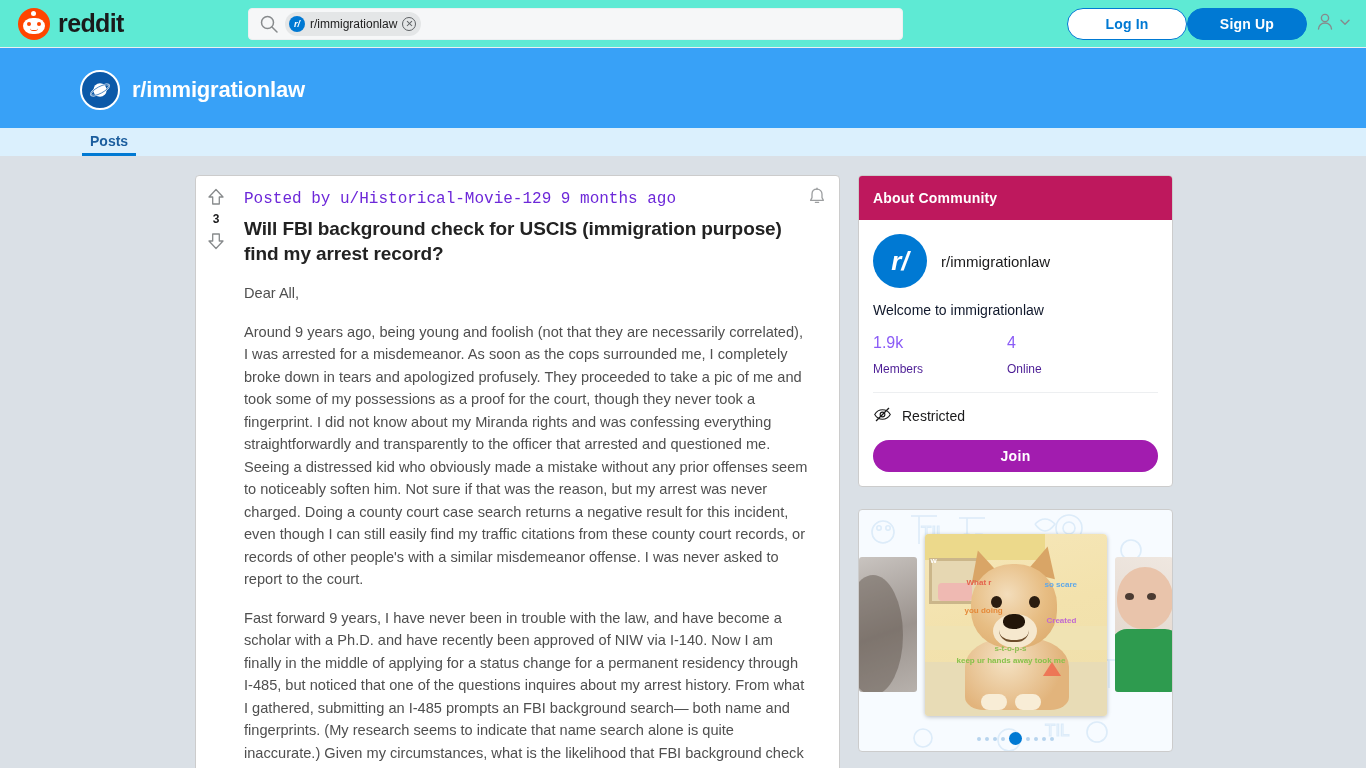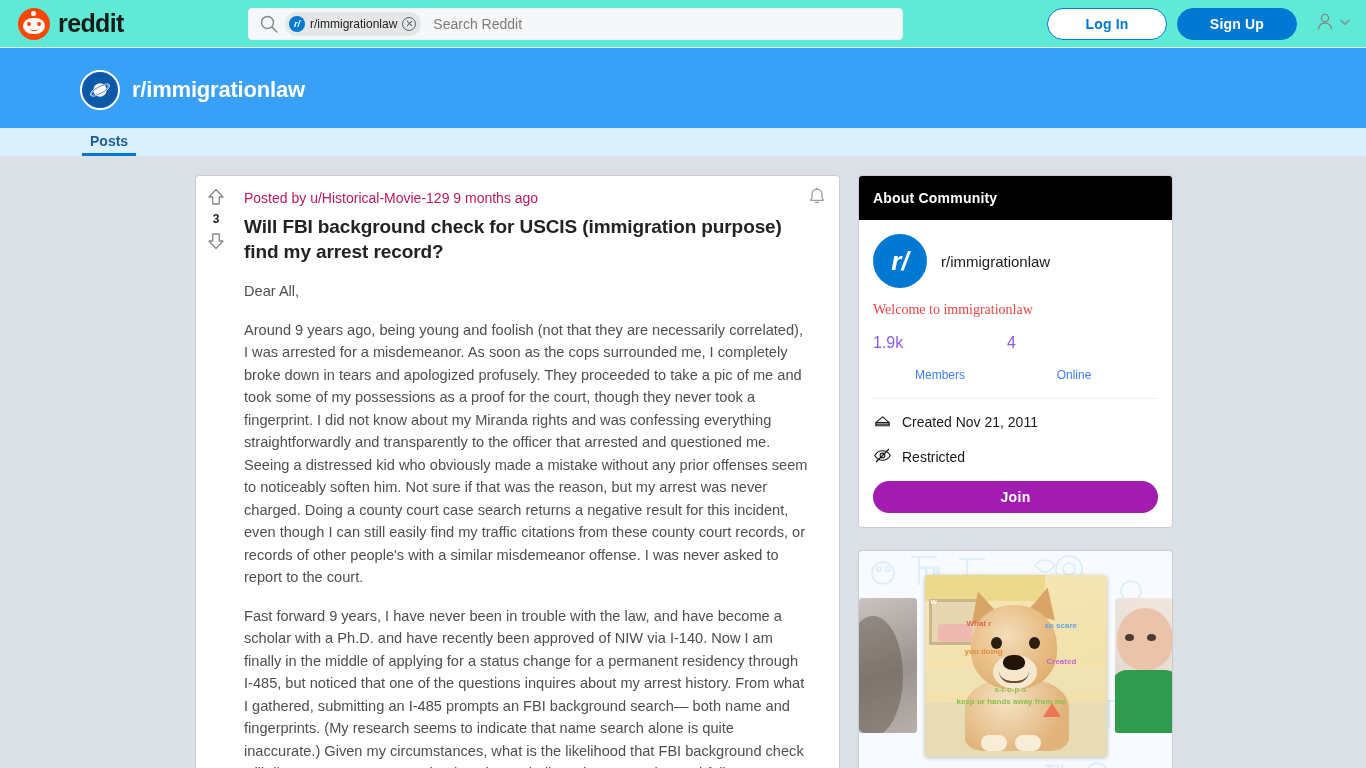--- a/index.html
+++ b/index.html
@@ -101,21 +101,21 @@
   .search-input {
     flex: 1; border: 0; outline: 0; background: transparent;
     font-family: "Liberation Sans", sans-serif;
     font-size: 14px; color: #1c1c1c;
     margin-left: 10px;
   }
   .search-input::placeholder { color: #7c7c7c; }
 
   .auth {
     position: absolute; right: 14px; top: 0; height: 48px;
-    display: flex; align-items: center; gap: 10px;
+    display: flex; align-items: center; 
   }
   .btn-login, .btn-signup {
     width: 120px; height: 32px; border-radius: 16px;
     font-size: 14px; font-weight: bold;
     display: flex; align-items: center; justify-content: center;
     cursor: pointer; letter-spacing: .2px;
   }
   .btn-login { border: 1px solid #0079d3; color: #0079d3; background: #fff; }
   .btn-signup { background: #0079d3; color: #fff; border: 1px solid #0079d3; }
   .user-menu {
@@ -170,22 +170,23 @@
   .votecol {
     position: absolute; left: 0; top: 0; width: 40px;
     padding-top: 10px;
     display: flex; flex-direction: column; align-items: center; gap: 4px;
   }
   .vote-arrow { width: 22px; height: 22px; cursor: pointer; }
   .vote-score { font-size: 12px; font-weight: bold; color: #1a1a1b; }
 
   .post-body { margin-left: 48px; padding: 8px 28px 10px 0; }
   .post-meta {
-    font-size: 14px; color: #be185d;
+    font-size: 16px; color: #6d28d9;
     padding-top: 6px;
+    font-family: Liberation Mono, monospace;
   }
   .post-title {
     font-size: 19px; font-weight: bold; color: #222222;
     line-height: 1.32; margin: 8px 0 0 0;
     letter-spacing: -0.1px;
   }
   .post-text { margin-top: 16px; }
   .post-text p {
     font-size: 14.6px; line-height: 22.5px;
     color: #4f4f4f; margin: 0 0 16px 0;
@@ -197,41 +198,41 @@
 
   
   .side { position: absolute; left: 858px; top: 175px; width: 315px; }
   .card {
     background: #ffffff;
     border: 1px solid #ccc;
     border-radius: 4px;
     overflow: hidden;
   }
   .card-header {
-    background: #000000; color: #fff;
+    background: #be185d; color: #fff;
     height: 44px; display: flex; align-items: center;
     padding: 0 14px;
     font-size: 14px; font-weight: bold;
     letter-spacing: .2px;
   }
   .card-body { padding: 14px; }
   .sub-row { display: flex; align-items: center; gap: 14px; }
   .sub-avatar {
     width: 54px; height: 54px; border-radius: 50%;
     background: #0079d3; color: #fff;
     display: flex; align-items: center; justify-content: center;
     font-size: 26px; font-weight: bold; font-style: italic;
     flex: none; line-height: 1;
   }
   .sub-name { font-size: 15px; color: #1a1a1b; }
-  .welcome { font-size: 14px; color: #ef4444; margin-top: 14px; font-family: Liberation Serif, serif; }
+  .welcome { font-size: 14px; color: #0f172a; margin-top: 14px; }
   .stats { display: flex; margin-top: 16px; }
   .stat { width: 134px; }
   .stat-num { font-size: 16px; color: #8b5cf6; }
-  .stat-lbl { font-size: 12px; color: #3b82f6; margin-top: 16px; text-align: center; }
+  .stat-lbl { font-size: 12px; color: #4c1d95; margin-top: 10px; }
   .divider { border-top: 1px solid #edeff1; margin: 16px 0 12px 0; }
   .meta-row {
     display: flex; align-items: center; gap: 10px;
     font-size: 14px; color: #1a1a1b; margin-bottom: 13px;
   }
   .btn-join {
     display: block; width: 100%; height: 32px;
     background: #a21caf; color: #fff;
     border: 0; border-radius: 16px;
     font-family: "Liberation Sans", sans-serif;
@@ -357,21 +358,20 @@
       <svg viewBox="0 0 20 20" width="20" height="20">
         <circle cx="8.5" cy="8.5" r="6" fill="none" stroke="#878a8c" stroke-width="1.5"></circle>
         <line x1="13" y1="13" x2="18" y2="18" stroke="#878a8c" stroke-width="1.5" stroke-linecap="round"></line>
       </svg>
     </span>
     <span class="search-pill">
       <span class="pill-avatar">r/</span>
       <span class="pill-label">r/immigrationlaw</span>
       <span class="pill-close"></span>
     </span>
-    <input class="search-input" type="text" placeholder="Search Reddit" style="">
   </div>
 
   <div class="auth">
     <div class="btn-login">Log In</div>
     <div class="btn-signup">Sign Up</div>
     <div class="user-menu">
       <span>
         <svg viewBox="0 0 24 24" width="24" height="24">
           <circle cx="12" cy="8" r="3.6" fill="none" stroke="#878a8c" stroke-width="1.4"></circle>
           <path d="M5.5 19c0-3.6 2.9-6 6.5-6s6.5 2.4 6.5 6" fill="none" stroke="#878a8c" stroke-width="1.4" stroke-linecap="round"></path>
@@ -457,30 +457,20 @@
           <div class="stat-lbl">Members</div>
         </div>
         <div class="stat">
           <div class="stat-num">4</div>
           <div class="stat-lbl">Online</div>
         </div>
       </div>
 
       <div class="divider"></div>
 
-      <div class="meta-row">
-        <span>
-          <svg viewBox="0 0 20 20" width="19" height="19">
-            <path d="M3 15.5h14v-3.2H3z" fill="none" stroke="#1a1a1b" stroke-width="1.2"></path>
-            <path d="M3 12.3 L10 6.2 L17 12.3" fill="none" stroke="#1a1a1b" stroke-width="1.2" stroke-linejoin="round"></path>
-            <path d="M3 13.9h14" stroke="#1a1a1b" stroke-width="1.1"></path>
-          </svg>
-        </span>
-        <span>Created Nov 21, 2011</span>
-      </div>
 
       <div class="meta-row">
         <span>
           <svg viewBox="0 0 20 20" width="19" height="19">
             <path d="M1.8 10C3.8 6.6 6.7 5 10 5s6.2 1.6 8.2 5c-2 3.4-4.9 5-8.2 5s-6.2-1.6-8.2-5Z" fill="none" stroke="#1a1a1b" stroke-width="1.15"></path>
             <circle cx="10" cy="10" r="2.5" fill="none" stroke="#1a1a1b" stroke-width="1.15"></circle>
             <line x1="3.2" y1="16.8" x2="16.8" y2="3.2" stroke="#1a1a1b" stroke-width="1.35"></line>
           </svg>
         </span>
         <span>Restricted</span>
@@ -538,21 +528,21 @@
         <span class="doge-eye r"></span>
         <span class="doge-snout"></span>
         <span class="doge-nose"></span>
         <span class="doge-mouth"></span>
         <span class="doge-txt t7">w</span>
         <span class="doge-txt t1">What r</span>
         <span class="doge-txt t2">you doing</span>
         <span class="doge-txt t3">so scare</span>
         <span class="doge-txt t4">Created</span>
         <span class="doge-txt t5">s-t-o-p-s</span>
-        <span class="doge-txt t6">keep ur hands away from me</span>
+        <span class="doge-txt t6">keep ur hands away took me</span>
         <span class="arrow-small"></span>
         <span class="arrow-big"></span>
       </div>
 
       <div class="promo-side right">
         <span class="baby-head"></span>
         <span class="baby-eye a"></span>
         <span class="baby-eye b"></span>
         <span class="baby-body"></span>
       </div>

